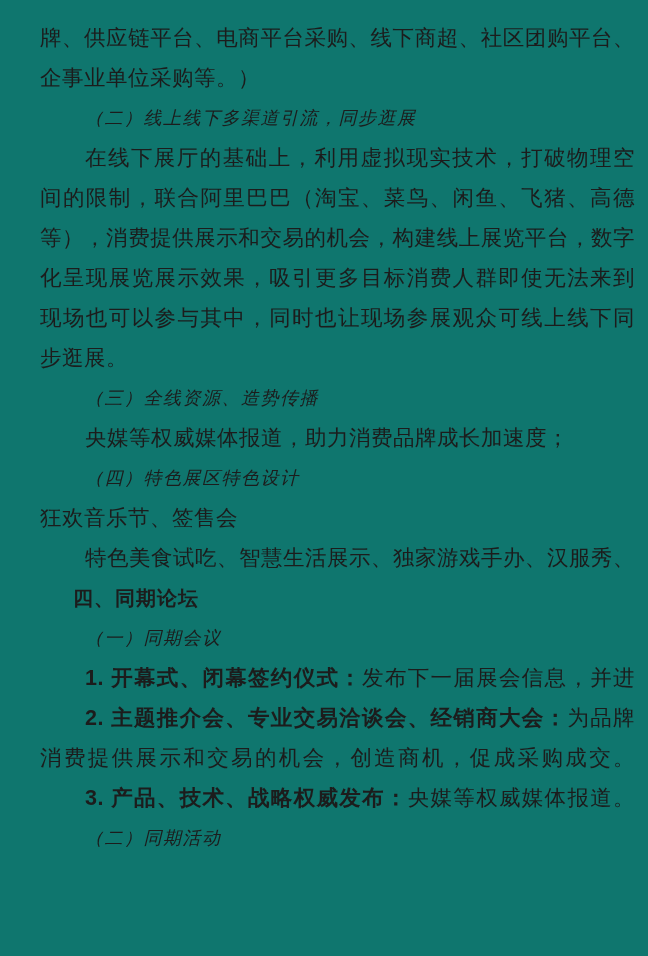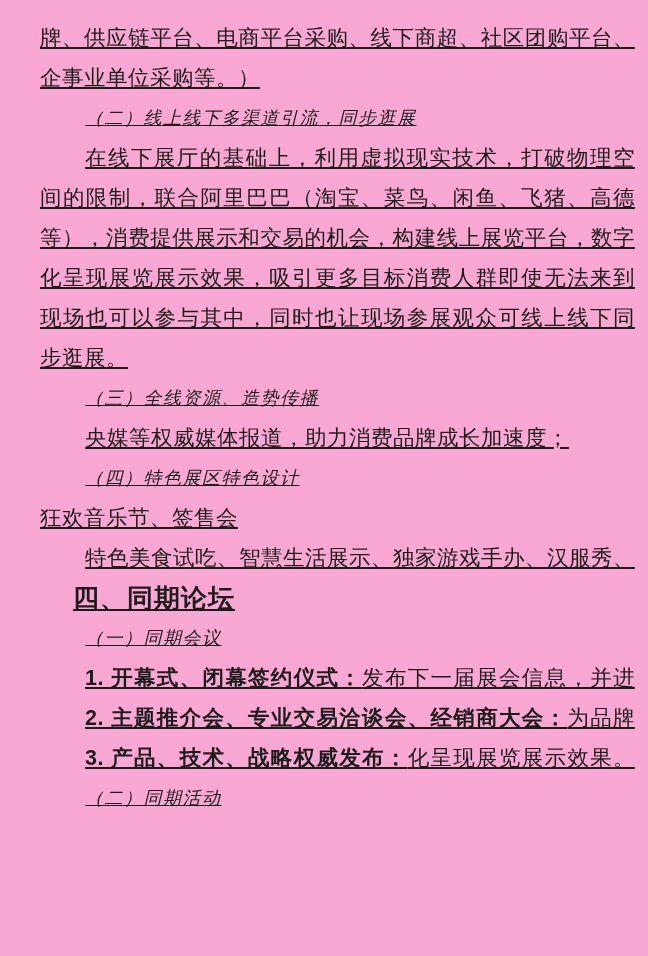--- a/index.html
+++ b/index.html
@@ -38,47 +38,48 @@
   }
   .line.kaiti {
     font-style: italic;
     font-size: 18px;
     letter-spacing: 1.5px;
   }
   .line.heading {
     font-style: normal;
     font-family: "Liberation Sans", "DejaVu Sans", sans-serif;
     font-weight: 700;
-    font-size: 26px;
+    font-size: 20px;
     padding-left: 33px;
     letter-spacing: 1px;
   }
   .run { font-weight: inherit; }
   .run-bold {
     font-family: "Liberation Sans", "DejaVu Sans", sans-serif;
     font-weight: 700;
   }
 </style>
 </head>
 <body>
 
-<div class="page" style="background: #f9a8d4; color: rgb(28, 28, 28); text-decoration: underline;">
+<div class="page" style="background: #0f766e; color: rgb(28, 28, 28);">
     <div class="line body justify"><span class="run">牌、供应链平台、电商平台采购、线下商超、社区团购平台、</span></div>
     <div class="line body"><span class="run">企事业单位采购等。）</span></div>
     <div class="line kaiti indent"><span class="run">（二）线上线下多渠道引流，同步逛展</span></div>
     <div class="line body indent justify"><span class="run">在线下展厅的基础上，利用虚拟现实技术，打破物理空</span></div>
     <div class="line body justify"><span class="run">间的限制，联合阿里巴巴（淘宝、菜鸟、闲鱼、飞猪、高德</span></div>
     <div class="line body justify"><span class="run">等），消费提供展示和交易的机会，构建线上展览平台，数字</span></div>
     <div class="line body justify"><span class="run">化呈现展览展示效果，吸引更多目标消费人群即使无法来到</span></div>
     <div class="line body justify"><span class="run">现场也可以参与其中，同时也让现场参展观众可线上线下同</span></div>
     <div class="line body"><span class="run">步逛展。</span></div>
     <div class="line kaiti indent"><span class="run">（三）全线资源、造势传播</span></div>
     <div class="line body indent"><span class="run">央媒等权威媒体报道，助力消费品牌成长加速度；</span></div>
     <div class="line kaiti indent"><span class="run">（四）特色展区特色设计</span></div>
     <div class="line body"><span class="run">狂欢音乐节、签售会</span></div>
     <div class="line body indent justify"><span class="run">特色美食试吃、智慧生活展示、独家游戏手办、汉服秀、</span></div>
     <div class="line heading"><span class="run run-bold">四、同期论坛</span></div>
     <div class="line kaiti indent"><span class="run">（一）同期会议</span></div>
     <div class="line body indent justify"><span class="run run-bold">1. 开幕式、闭幕签约仪式：</span><span class="run">发布下一届展会信息，并进</span></div>
     <div class="line body indent justify"><span class="run run-bold">2. 主题推介会、专业交易洽谈会、经销商大会：</span><span class="run">为品牌</span></div>
-    <div class="line body indent justify"><span class="run run-bold">3. 产品、技术、战略权威发布：</span><span class="run">化呈现展览展示效果。</span></div>
+    <div class="line body justify"><span class="run">消费提供展示和交易的机会，创造商机，促成采购成交。</span></div>
+    <div class="line body indent justify"><span class="run run-bold">3. 产品、技术、战略权威发布：</span><span class="run">央媒等权威媒体报道。</span></div>
     <div class="line kaiti indent"><span class="run">（二）同期活动</span></div>
   </div>
 
 </body></html>

